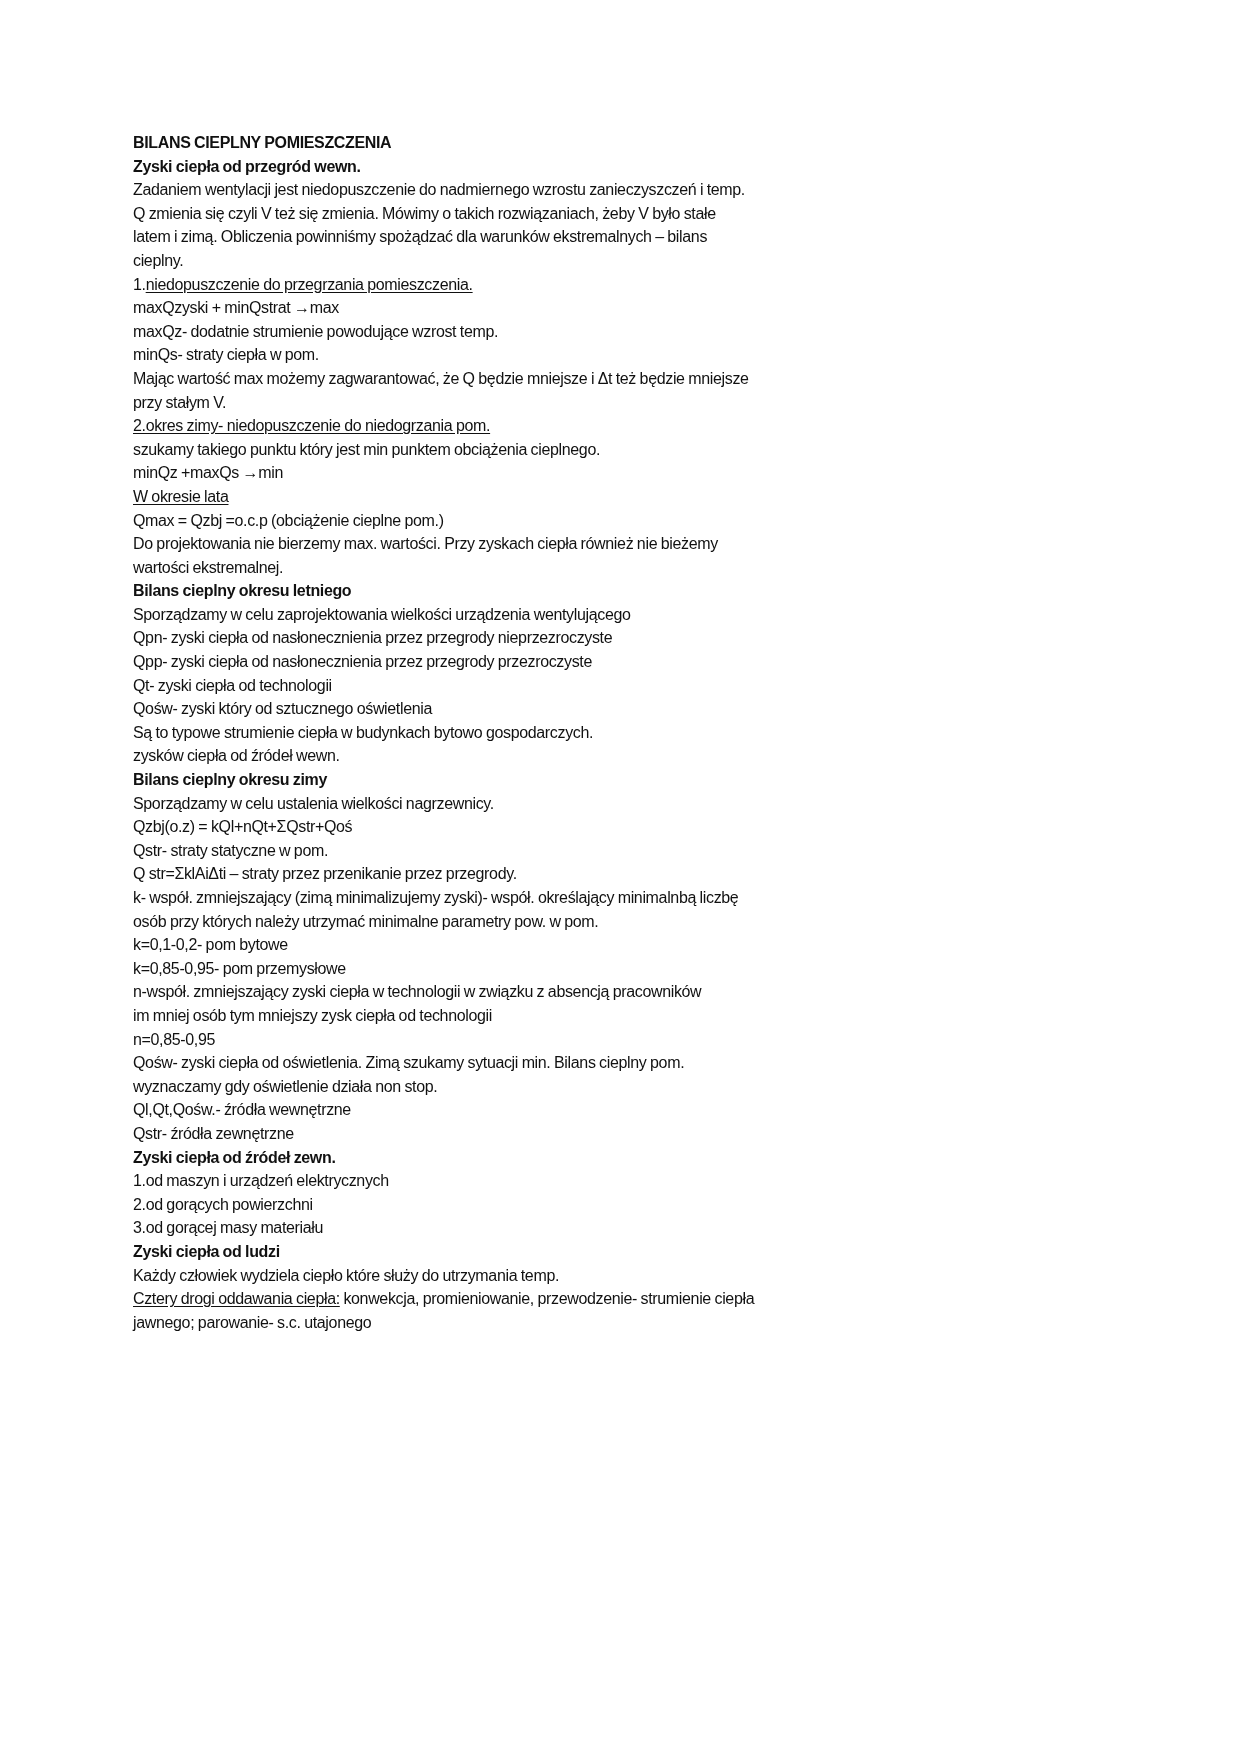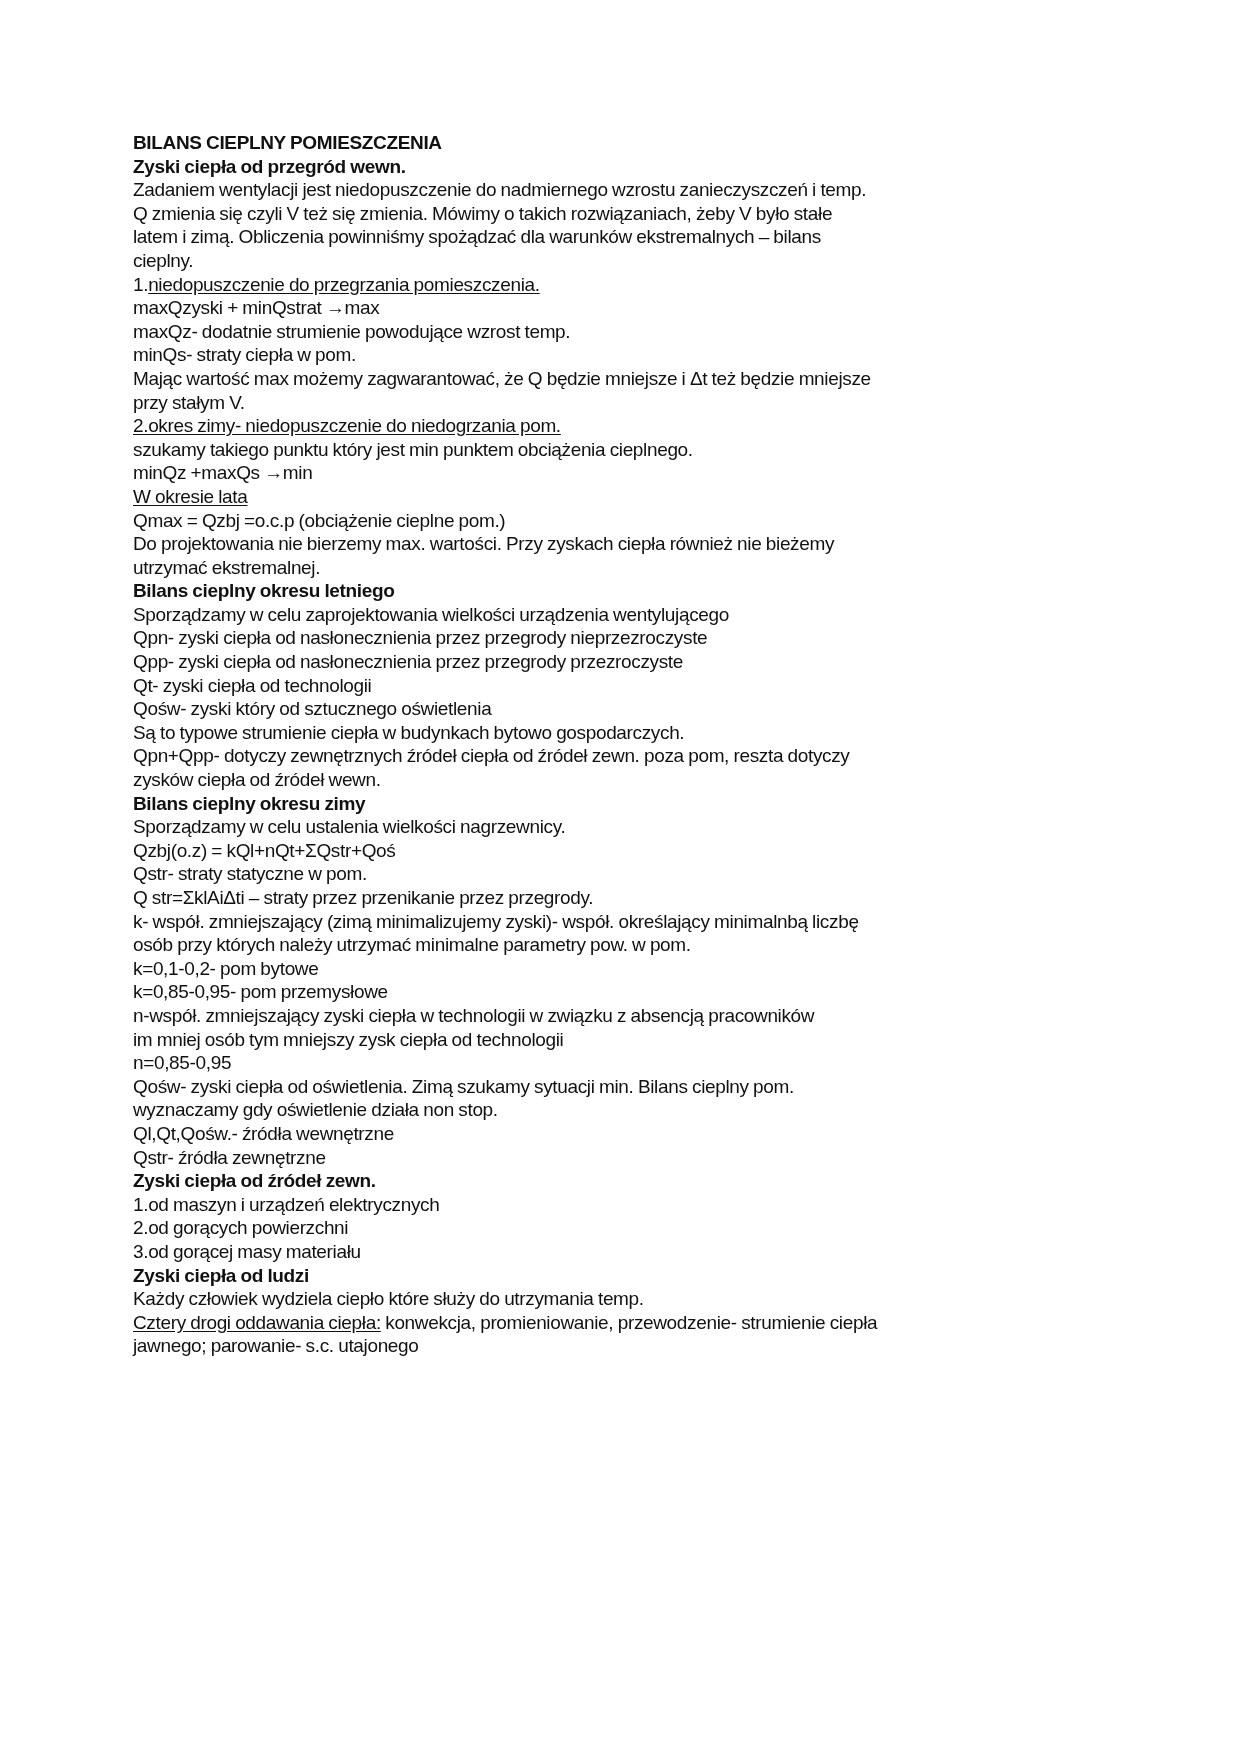--- a/index.html
+++ b/index.html
@@ -12,21 +12,21 @@
       height: 1754px;
       position: relative;
       overflow: hidden;
     }
     .page {
       position: absolute;
       left: 133px;
       top: 131px;
       width: 960px;
       font-family: "Liberation Sans", sans-serif;
-      font-size: 19px;
+      font-size: 16px;
       line-height: 23.6px;
       color: #111111;
       letter-spacing: -0.35px;
       word-spacing: -0.5px;
     }
     .line {
       display: block;
       white-space: nowrap;
       margin: 0;
     }
@@ -54,29 +54,28 @@
   <span class="line">maxQz- dodatnie strumienie powodujące wzrost temp.</span>
   <span class="line">minQs- straty ciepła w pom.</span>
   <span class="line">Mając wartość max możemy zagwarantować, że Q będzie mniejsze i Δt też będzie mniejsze</span>
   <span class="line">przy stałym V.</span>
   <span class="line u">2.okres zimy- niedopuszczenie do niedogrzania pom.</span>
   <span class="line">szukamy takiego punktu który jest min punktem obciążenia cieplnego.</span>
   <span class="line">minQz +maxQs →min</span>
   <span class="line u">W okresie lata</span>
   <span class="line">Qmax = Qzbj =o.c.p (obciążenie cieplne pom.)</span>
   <span class="line">Do projektowania nie bierzemy max. wartości. Przy zyskach ciepła również nie bieżemy</span>
-  <span class="line">utrzymać ekstremalnej.</span>
+  <span class="line">wartości ekstremalnej.</span>
   <span class="line bold">Bilans cieplny okresu letniego</span>
   <span class="line">Sporządzamy w celu zaprojektowania wielkości urządzenia wentylującego</span>
   <span class="line">Qpn- zyski ciepła od nasłonecznienia przez przegrody nieprzezroczyste</span>
   <span class="line">Qpp- zyski ciepła od nasłonecznienia przez przegrody przezroczyste</span>
   <span class="line">Qt- zyski ciepła od technologii</span>
   <span class="line">Qośw- zyski który od sztucznego oświetlenia</span>
   <span class="line">Są to typowe strumienie ciepła w budynkach bytowo gospodarczych.</span>
-  <span class="line">Qpn+Qpp- dotyczy zewnętrznych źródeł ciepła od źródeł zewn. poza pom, reszta dotyczy</span>
   <span class="line">zysków ciepła od źródeł wewn.</span>
   <span class="line bold">Bilans cieplny okresu zimy</span>
   <span class="line">Sporządzamy w celu ustalenia wielkości nagrzewnicy.</span>
   <span class="line">Qzbj(o.z) = kQl+nQt+ΣQstr+Qoś</span>
   <span class="line">Qstr- straty statyczne w pom.</span>
   <span class="line">Q str=ΣklAiΔti – straty przez przenikanie przez przegrody.</span>
   <span class="line">k- współ. zmniejszający (zimą minimalizujemy zyski)- współ. określający minimalnbą liczbę</span>
   <span class="line">osób przy których należy utrzymać minimalne parametry pow. w pom.</span>
   <span class="line">k=0,1-0,2- pom bytowe</span>
   <span class="line">k=0,85-0,95- pom przemysłowe</span>

